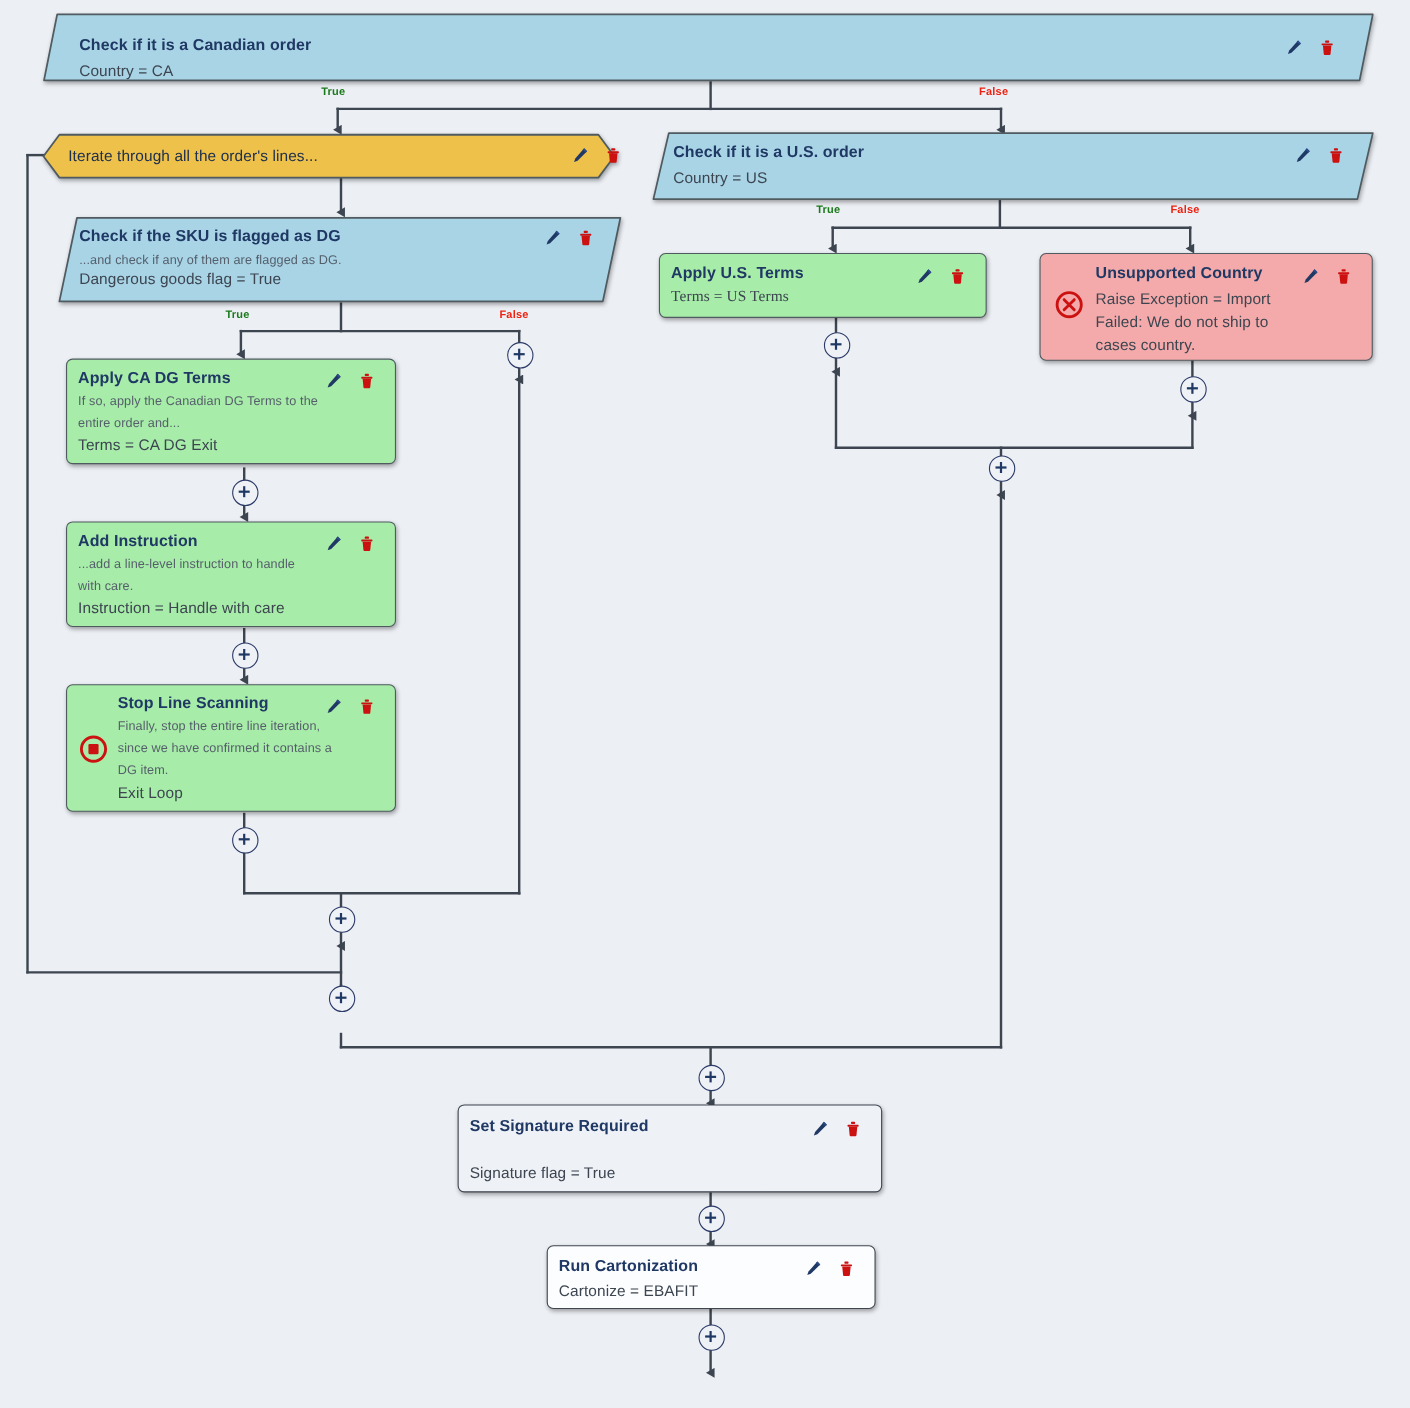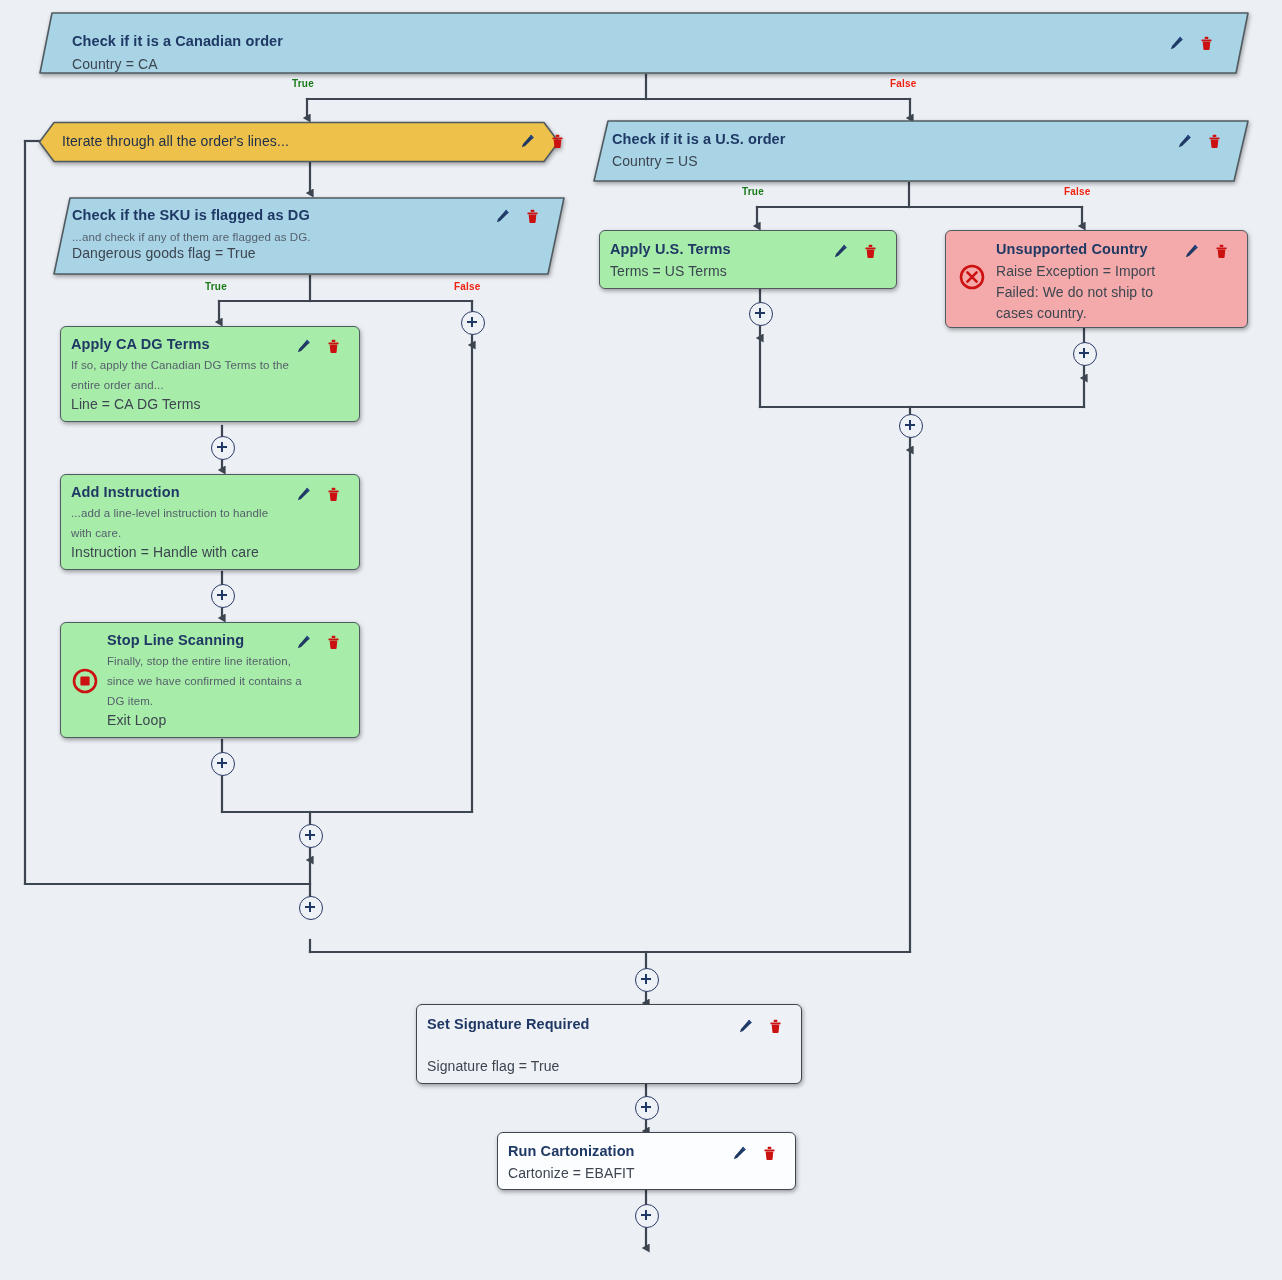--- a/index.html
+++ b/index.html
@@ -230,21 +230,21 @@
           <rect x="6" y="1.4" width="4" height="2.2" rx=".7" fill="#cc1111"></rect>
         </svg>
       </div>
     </div>
   </div>
 
   <div class="node action green" style="left:60px;top:326px;width:300px;height:96px;">
     <div class="inner">
       <div class="title" style="position:absolute;left:10px;top:9px;">Apply CA DG Terms</div>
       <div class="desc" style="position:absolute;left:10px;top:28px;width:222px;">If so, apply the Canadian DG Terms to the entire order and...</div>
-      <div class="value" style="position:absolute;left:10px;top:67px;">Line = CA DG Terms</div>
+      <div class="value" style="position:absolute;left:10px;top:67px;">Terms = CA DG Exit</div>
       <div class="icons" style="right:18px;top:11px;">
         <svg class="ic" viewBox="0 0 16 16">
           <path d="M11.8 1.4 L14.6 4.2 L5.4 13.4 L2 14.6 L3.2 11.2 Z" fill="#1f3864"></path>
           <path d="M11.8 1.4 L14.6 4.2 L13.2 5.6 L10.4 2.8 Z" fill="#2b4a8a"></path>
         </svg>
         <svg class="ic" viewBox="0 0 16 16">
           <rect x="2.6" y="4.3" width="10.8" height="1.8" rx=".6" fill="#cc1111"></rect>
           <path d="M3.9 6.3 h8.2 l-.8 8.2 a1 1 0 0 1 -1 .9 h-4.6 a1 1 0 0 1 -1 -.9 Z" fill="#cc1111"></path>
           <rect x="6" y="1.4" width="4" height="2.2" rx=".7" fill="#cc1111"></rect>
         </svg>
@@ -311,21 +311,21 @@
           <path d="M3.9 6.3 h8.2 l-.8 8.2 a1 1 0 0 1 -1 .9 h-4.6 a1 1 0 0 1 -1 -.9 Z" fill="#cc1111"></path>
           <rect x="6" y="1.4" width="4" height="2.2" rx=".7" fill="#cc1111"></rect>
         </svg>
       </div>
     </div>
   </div>
 
   <div class="node action green" style="left:599px;top:230px;width:298px;height:59px;">
     <div class="inner">
       <div class="title" style="position:absolute;left:10px;top:10px;">Apply U.S. Terms</div>
-      <div class="value" style="position:absolute;left:10px;top:30px;">Terms = US Terms</div>
+      <div class="value" style="position:absolute;left:10px;top:30px;font-family:Liberation Serif, serif;">Terms = US Terms</div>
       <div class="icons" style="right:18px;top:12px;">
         <svg class="ic" viewBox="0 0 16 16">
           <path d="M11.8 1.4 L14.6 4.2 L5.4 13.4 L2 14.6 L3.2 11.2 Z" fill="#1f3864"></path>
           <path d="M11.8 1.4 L14.6 4.2 L13.2 5.6 L10.4 2.8 Z" fill="#2b4a8a"></path>
         </svg>
         <svg class="ic" viewBox="0 0 16 16">
           <rect x="2.6" y="4.3" width="10.8" height="1.8" rx=".6" fill="#cc1111"></rect>
           <path d="M3.9 6.3 h8.2 l-.8 8.2 a1 1 0 0 1 -1 .9 h-4.6 a1 1 0 0 1 -1 -.9 Z" fill="#cc1111"></path>
           <rect x="6" y="1.4" width="4" height="2.2" rx=".7" fill="#cc1111"></rect>
         </svg>

